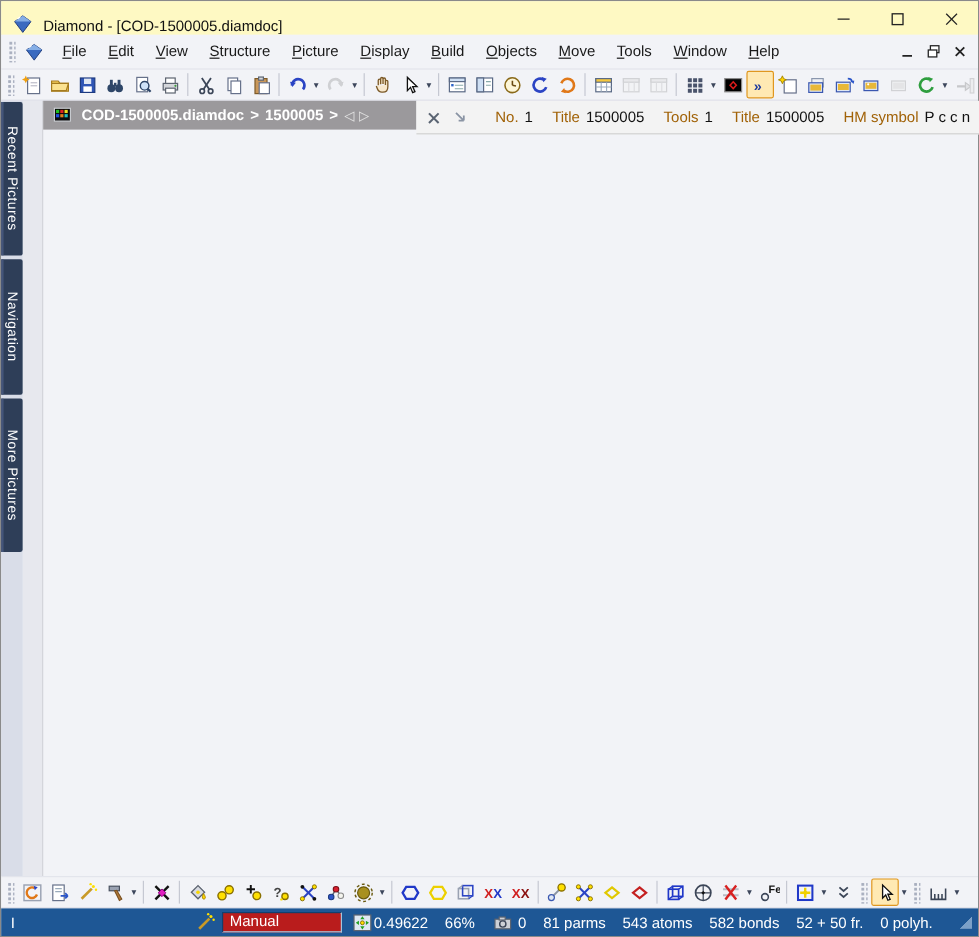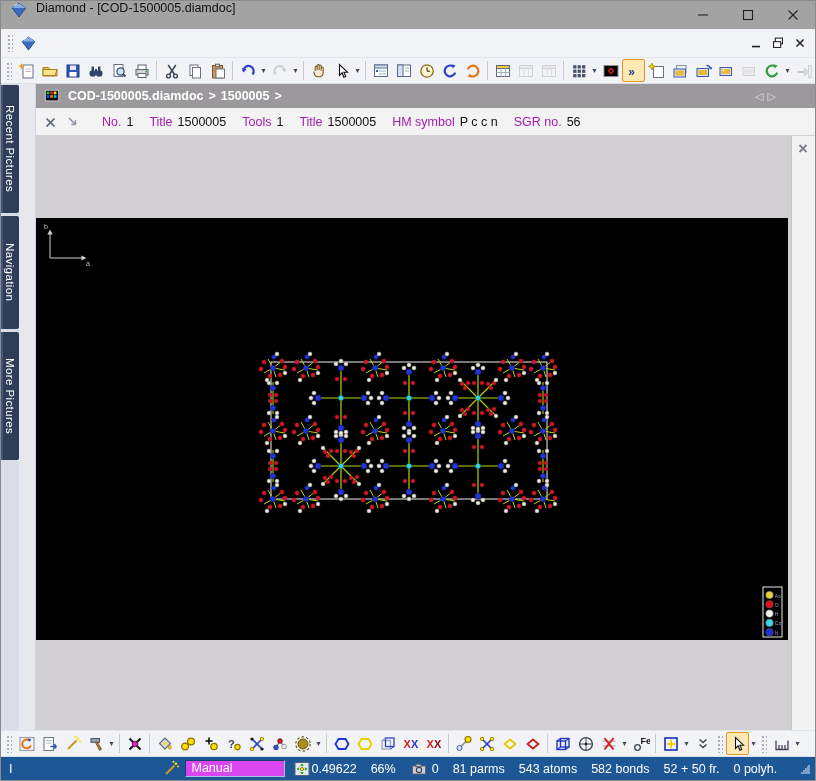--- a/index.html
+++ b/index.html
@@ -1,20 +1,20 @@
 <!DOCTYPE html>
 <html><head>
 <meta charset="utf-8">
 <style>
 *{margin:0;padding:0;box-sizing:border-box}
 html,body{width:816px;height:781px;overflow:hidden}
 body{font-family:"Liberation Sans",sans-serif;font-size:12px;background:#fff;color:#111}
 .window{width:816px;height:781px;border:1px solid #8a8a8a;display:flex;flex-direction:column;background:#f2f3f7}
 
-.titlebar{height:28px;background:#a3a3a3;display:flex;align-items:flex-start;padding-left:9px;flex:none}
+.titlebar{height:28px;background:#fef9c3;display:flex;align-items:flex-end;padding-left:9px;flex:none}
 .titlebar .appicon{width:18px;height:18px;margin-right:8px}
 .titlebar .title{font-size:12.5px;flex:1}
 .wbtn{width:45px;height:27px;display:flex;align-items:center;justify-content:center}
 
 .menubar{height:28px;display:flex;align-items:center;background:#f2f3f7;flex:none;padding-left:3px}
 .menubar .appicon{width:17px;height:17px;margin:0 6px 0 4px}
 .menu-item{display:inline-block;padding:4px 9px;font-size:12.5px;color:#1a1a1a}
 .menu-item::first-letter{text-decoration:underline}
 .mdi{margin-left:auto;display:flex;align-items:center;padding-right:4px}
 .mdi span{width:22px;height:20px;display:flex;align-items:center;justify-content:center}
@@ -28,42 +28,42 @@
 .dd{font-size:8px;color:#3d475c;width:9px;text-align:center;flex:none}
 
 .breadcrumb{height:24px;background:#9b999c;display:flex;align-items:center;padding:0 7px;color:#fff;font-weight:bold;font-size:12.5px;flex:none}
 .breadcrumb .bcicon{width:18px;height:16px;margin-right:7px}
 .crumb-sep{margin:0 5px}
 .bc-nav{margin-left:auto;margin-right:28px;color:#e2e2e2;font-size:11px;font-weight:normal;letter-spacing:4px}
 
 .infobar{height:28px;background:#f3f3f3;border-bottom:1px solid #d2d2d2;display:flex;align-items:center;padding:0 6px;font-size:12.5px;flex:none}
 .if-icon{width:18px;height:18px;margin-right:4px}
 .if-field{margin-left:16px;white-space:nowrap}
-.if-label{color:#a21caf;margin-right:5px}
+.if-label{color:#a16207;margin-right:5px}
 .if-value{color:#111}
 
 .bodyrow{flex:1;display:flex;min-height:0}
 .sidebar{width:18px;background:#d9dde8;display:flex;flex-direction:column;padding-top:1px;flex:none}
 .side-tab{width:18px;background:#2e3e58;color:#fff;writing-mode:vertical-rl;font-size:11.5px;letter-spacing:.4px;display:flex;align-items:center;justify-content:center;margin-bottom:3px;border-radius:0 2px 2px 0;box-shadow:inset 2px 0 0 #44557a;flex:none}
 .side-tab:nth-child(1){height:128px}
 .side-tab:nth-child(2){height:113px}
 .side-tab:nth-child(3){height:128px}
 .gutter{width:17px;background:#e7e8ee;border-right:1px solid #d4d5db;flex:none}
-.main{flex:1;display:flex;flex-direction:column;min-width:0}
+.main{flex:1;display:flex;min-width:0}
 .docrow{flex:1;display:flex;min-height:0}
 .docarea{flex:1;background:#d2d0d3;position:relative}
 .canvas{position:absolute;left:0;top:82px;width:752px;height:422px;background:#000}
 .rightstrip{width:24px;background:#f2f2f2;border-left:1px solid #c6c6c6;display:flex;flex-direction:column;align-items:center;padding-top:4px;flex:none}
 .rightstrip .stripx{width:18px;height:18px}
 
 .statusbar{height:23px;background:#1e5795;color:#fff;display:flex;align-items:center;font-size:12.5px;padding:0 5px;flex:none;overflow:hidden}
 .sb-left{margin-left:3px}
 .sb-spacer{width:150px}
 .sb-icon{width:18px;height:18px;flex:none}
-.mode-box{width:100px;height:17px;background:#d946ef;border:1px solid #12406e;border-right-color:#a8c4da;border-bottom-color:#a8c4da;padding:0 5px;line-height:15px;margin:0 8px 0 5px;flex:none}
+.mode-box{width:100px;height:17px;background:#b91c1c;border:1px solid #12406e;border-right-color:#a8c4da;border-bottom-color:#a8c4da;padding:0 5px;line-height:15px;margin:0 8px 0 5px;flex:none}
 .sb-val{margin-right:14px;white-space:nowrap}
 .sb-grip{margin-left:auto;width:10px;height:10px;background-image:linear-gradient(135deg,transparent 50%,#7ba0c8 50%);flex:none}
 </style>
 </head>
 <body>
 
 <div class="window">
 
   <div class="titlebar">
     <span class="appicon" id="app-logo"><svg width="18" height="18" viewBox="0 0 18 18">
@@ -92,20 +92,34 @@
     </span>
   </div>
 
   <div class="menubar">
     <span class="tb-grip"></span>
     <span class="appicon" id="doc-logo"><svg width="17" height="17" viewBox="0 0 18 18">
           <path d="M9 2.2L15.8 7 9 16 2.2 7z" fill="#3a6ac0" stroke="#1e3a7a" stroke-width="0.8"></path>
           <path d="M9 2.2L15.8 7H2.2z" fill="#85aee6"></path>
           <line x1="4.5" y1="4.8" x2="6.8" y2="3.2" stroke="#fff" stroke-width="1"></line>
         </svg></span>
+    <nav id="menu-items" style="display:flex">
+        <span class="menu-item">File</span>
+        <span class="menu-item">Edit</span>
+        <span class="menu-item">View</span>
+        <span class="menu-item">Structure</span>
+        <span class="menu-item">Picture</span>
+        <span class="menu-item">Display</span>
+        <span class="menu-item">Build</span>
+        <span class="menu-item">Objects</span>
+        <span class="menu-item">Move</span>
+        <span class="menu-item">Tools</span>
+        <span class="menu-item">Window</span>
+        <span class="menu-item">Help</span>
+      </nav>
     <span class="mdi">
       <span id="mdi-min">
           <svg width="16" height="16" viewBox="0 0 18 18">
             <line x1="4.5" y1="13" x2="13.5" y2="13" stroke="#222" stroke-width="1.8"></line>
           </svg>
         </span>
       <span id="mdi-restore">
           <svg width="16" height="16" viewBox="0 0 18 18">
             <rect x="6" y="3.5" width="8" height="6.5" fill="#fff" stroke="#222" stroke-width="1.2"></rect>
             <rect x="4" y="7.5" width="8" height="6.5" fill="#fff" stroke="#222" stroke-width="1.2"></rect>

